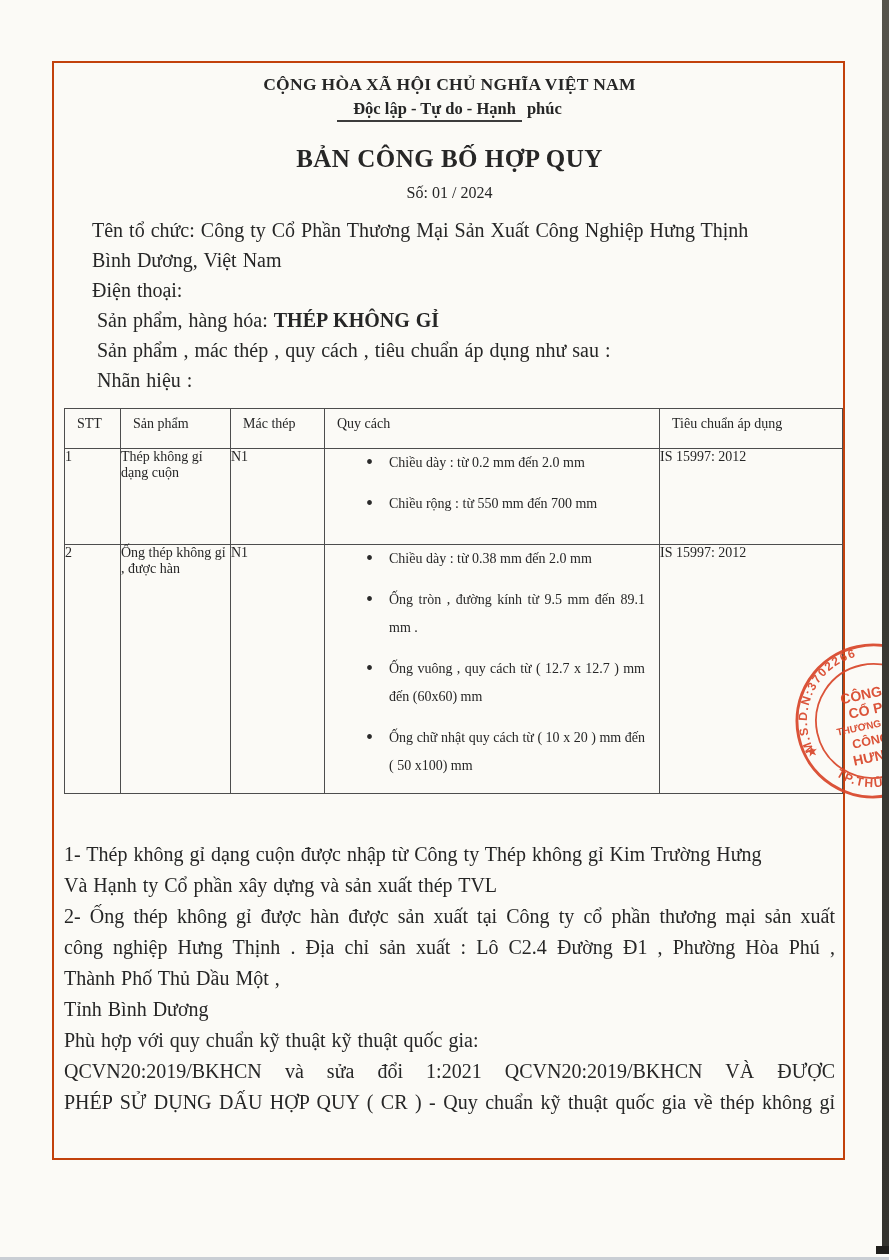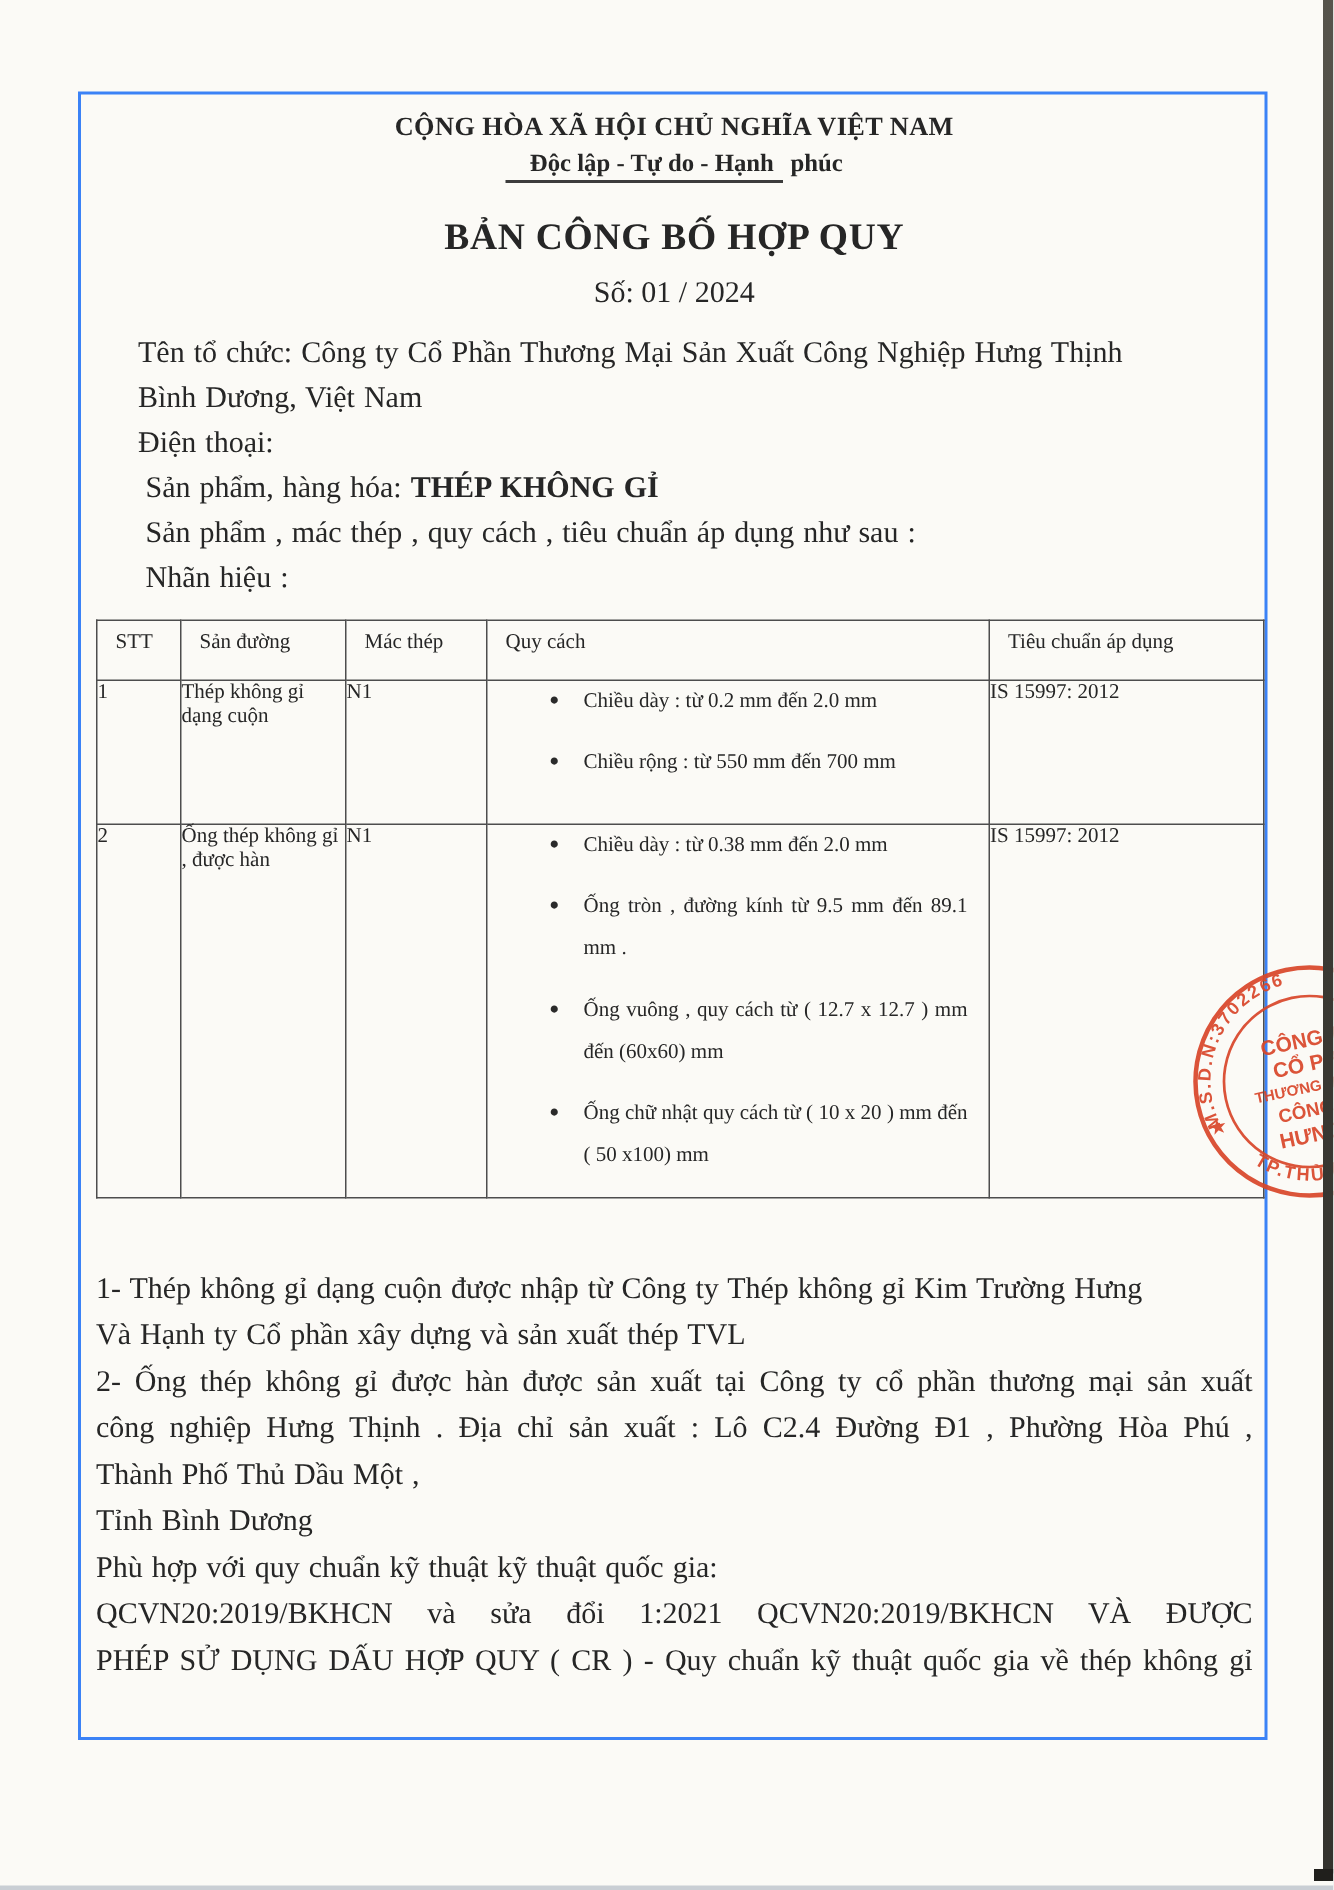--- a/index.html
+++ b/index.html
@@ -23,32 +23,32 @@
     background:#201f1c; z-index:9;
   }
   .scan-bottom {
     position:absolute; left:0; bottom:0; width:100%; height:3px;
     background:#c9ced4; z-index:9;
   }
   
   .frame {
     position:absolute; left:52px; top:61px;
     width:789px; height:1095px;
-    border:2px solid #3b82f6;
+    border:2px solid #c2410c;
     box-sizing:content-box;
   }
   .frame-inner { padding:0 8px 0 10px; }
 
   .motto1 { margin-top:11px; text-align:center; font-weight:bold; font-size:17.5px; letter-spacing:.3px; }
   .motto2 { margin-top:4px; text-align:center; font-weight:bold; font-size:16.5px; }
   .motto2 .underl { border-bottom:2px solid #3c3c3c; padding:0 6px 2px 16px; }
   .motto2 .tail  { margin-left:5px; }
 
   .title { margin-top:26px; text-align:center; font-weight:bold; font-size:25px; letter-spacing:.5px; }
-  .doc-number { margin-top:11px; text-align:center; font-size:20px; }
+  .doc-number { margin-top:11px; text-align:center; font-size:16px; }
 
   .body-par { font-size:20px; line-height:30px; margin:0 0 0 28px; word-spacing:1px; }
   .first-par { margin-top:13px; }
   .indent2 { margin-left:33px; }
   .bold { font-weight:bold; }
 
   table.spec {
     margin:13px 0 0 0;
     border-collapse:collapse;
     width:778px;
@@ -138,21 +138,21 @@
         <colgroup>
           <col style="width:56px">
             <col style="width:110px">
             <col style="width:94px">
             <col style="width:335px">
             <col style="width:183px">
         </colgroup>
         <thead>
           <tr>
             <th class="c-stt">STT</th>
-            <th>Sản đường</th>
+            <th>Sản phẩm</th>
             <th>Mác thép</th>
             <th>Quy cách</th>
             <th>Tiêu chuẩn áp dụng</th>
           </tr>
         </thead>
         <tbody>
           <tr class="row1">
             <td class="c-stt">1</td>
             <td class="c-sp">Thép không gỉ dạng cuộn</td>
             <td class="c-mt">N1</td>

